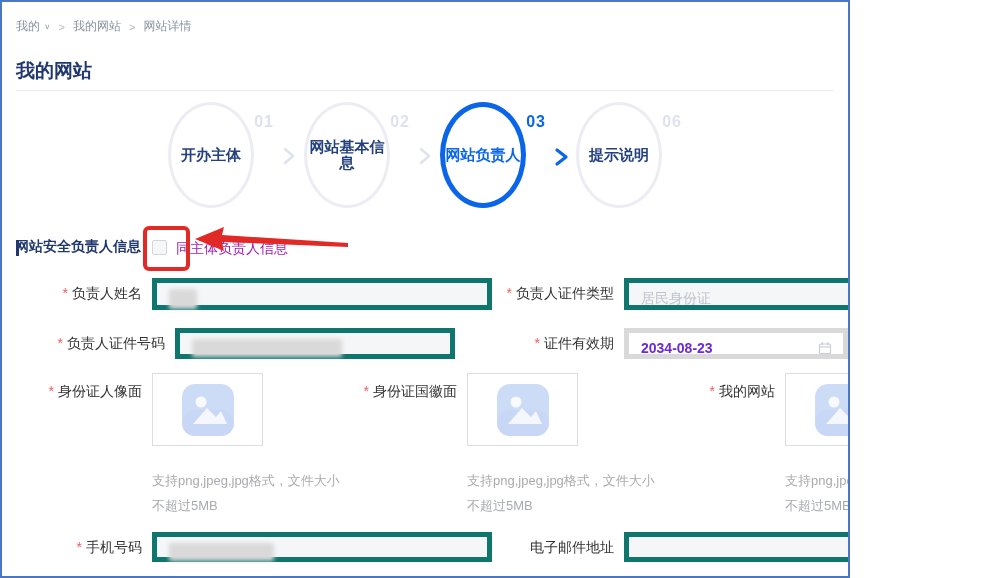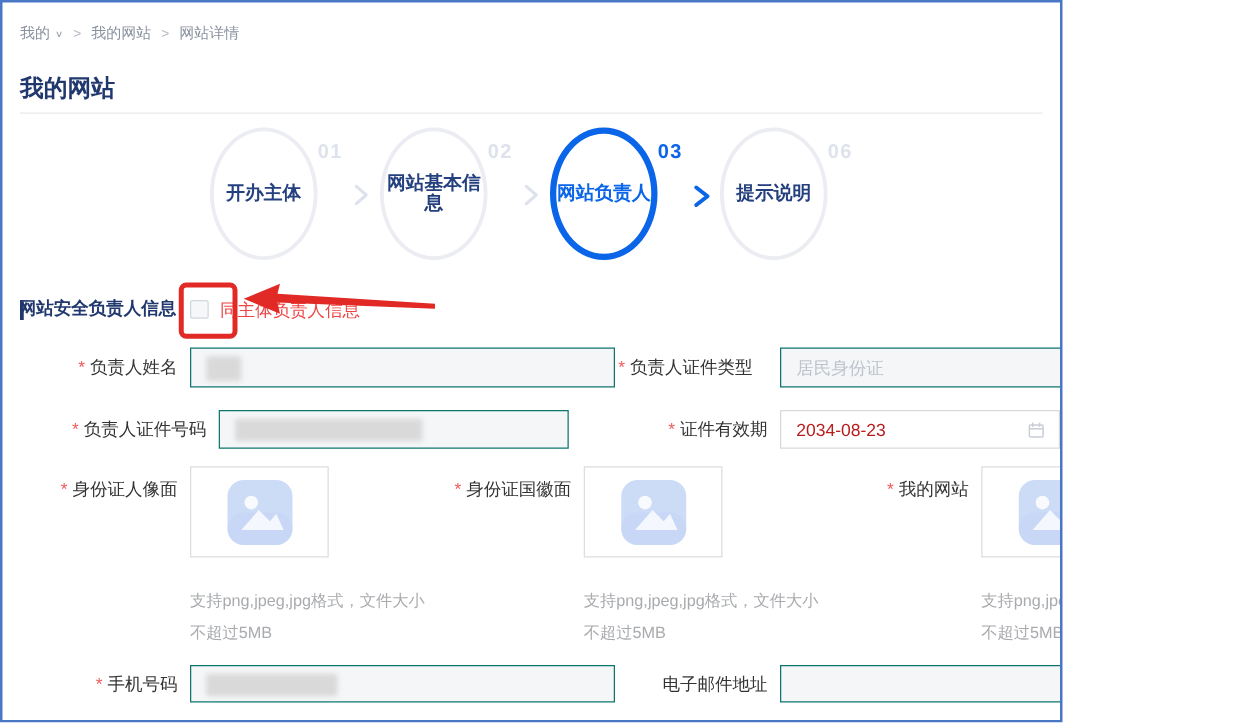--- a/index.html
+++ b/index.html
@@ -25,35 +25,35 @@
   .step.active .step-circle{border:5px solid #0a65e8;}
   .step.active .step-label{color:#0a65e8;}
   .step-num{margin-top:11px;font-size:16px;font-weight:bold;color:#dde2ec;letter-spacing:1px;}
   .step.active .step-num{color:#0a65e8;}
   .step-sep{width:30px;display:flex;justify-content:center;margin-top:45px;}
   
   .section-bar{position:absolute;left:14px;top:239px;width:3px;height:15px;background:#21386e;}
   .section-title{position:absolute;left:13px;top:236px;font-size:14px;font-weight:bold;color:#21386e;}
   .same-checkbox{position:absolute;left:150px;top:238px;width:15px;height:15px;box-sizing:border-box;
                  border:1px solid #d2d6dd;background:#f6f7f9;border-radius:2px;cursor:pointer;}
-  .same-label{position:absolute;left:174px;top:238px;font-size:14px;color:#ef4444;}
+  .same-label{position:absolute;left:174px;top:238px;font-size:14px;color:#a21caf;}
   .annotation-text{position:absolute;left:300px;top:237px;font-size:14px;font-weight:bold;color:#e12a26;}
   .red-box{position:absolute;left:141px;top:224px;width:47px;height:45px;box-sizing:border-box;
            border:4px solid #e12a26;border-radius:6px;}
   .red-arrow{position:absolute;left:191px;top:224px;}
   
   .flabel{position:absolute;font-size:14px;color:#333;text-align:right;white-space:nowrap;}
   .req{color:#f15b5b;margin-right:4px;font-size:14px;}
-  .tinput{position:absolute;box-sizing:border-box;border:1px solid #0f766e;border-radius:0;
+  .tinput{position:absolute;box-sizing:border-box;border:5px solid #0f766e;border-radius:0;
           background:#f5f6f8;}
   .tinput.enabled{background:#fff;border-color:#d9d9d9;}
   .redact{position:absolute;background:#d9d9d9;filter:blur(2px);border-radius:2px;}
   .sel-text{position:absolute;left:12px;top:7px;font-size:14px;color:#bfc4cc;}
   .sel-chevron{position:absolute;right:12px;top:13px;}
-  .date-text{position:absolute;left:12px;top:7px;font-size:14px;color:#b91c1c;}
+  .date-text{position:absolute;left:12px;top:7px;font-size:14px;color:#6d28d9;font-weight:bold;}
   .date-icon{position:absolute;right:11px;top:8px;}
   .longterm-label{position:absolute;left:880px;top:333px;font-size:14px;color:#333;}
   .longterm-checkbox{position:absolute;left:931px;top:331px;width:15px;height:15px;box-sizing:border-box;
                      border:1px solid #d6d9de;background:#f3f4f6;border-radius:2px;}
   .upload-box{position:absolute;width:111px;height:73px;box-sizing:border-box;border:1px solid #dadde2;
               background:#fff;display:flex;align-items:center;justify-content:center;cursor:pointer;}
   .hint{position:absolute;width:190px;font-size:13px;color:#a9abae;line-height:25px;}
 </style>
 </head>
 <body>
@@ -129,21 +129,21 @@
     <polygon points="2,13 31,1 29,9 155,17 155,21 29,16 31,25" fill="#e12a26"></polygon>
   </svg>
 
   <div class="flabel" style="left:0;width:140px;top:283px;">
     <span class="req">*</span><span>负责人姓名</span>
   </div>
   <div class="tinput" style="left:150px;top:276px;width:340px;height:32px;">
     <span class="redact" style="left:12px;top:6px;width:28px;height:20px;"></span>
   </div>
 
-  <div class="flabel" style="left:450px;width:150px;top:283px;">
+  <div class="flabel" style="left:462px;width:150px;top:283px;">
     <span class="req">*</span><span>负责人证件类型</span>
   </div>
   <div class="tinput" style="left:622px;top:276px;width:344px;height:32px;">
     <span class="sel-text">居民身份证</span>
     <span class="sel-chevron">
       <svg width="12" height="8" viewBox="0 0 12 8">
           <polyline points="1,1 6,6 11,1" fill="none" stroke="#c9ced6" stroke-width="1.5" stroke-linecap="round"></polyline>
         </svg>
     </span>
   </div>

